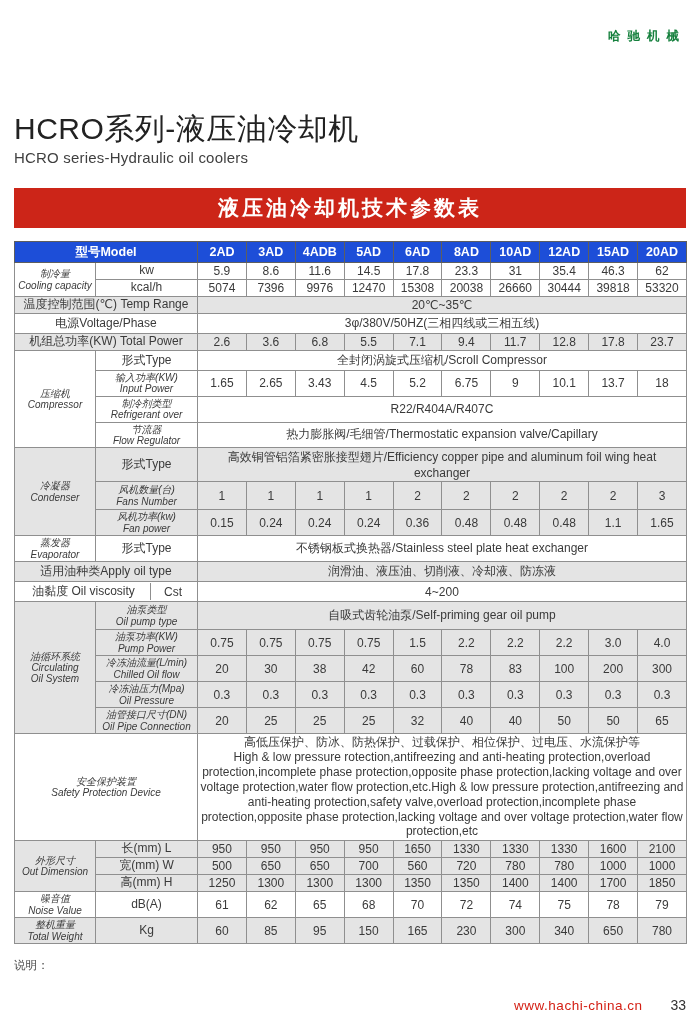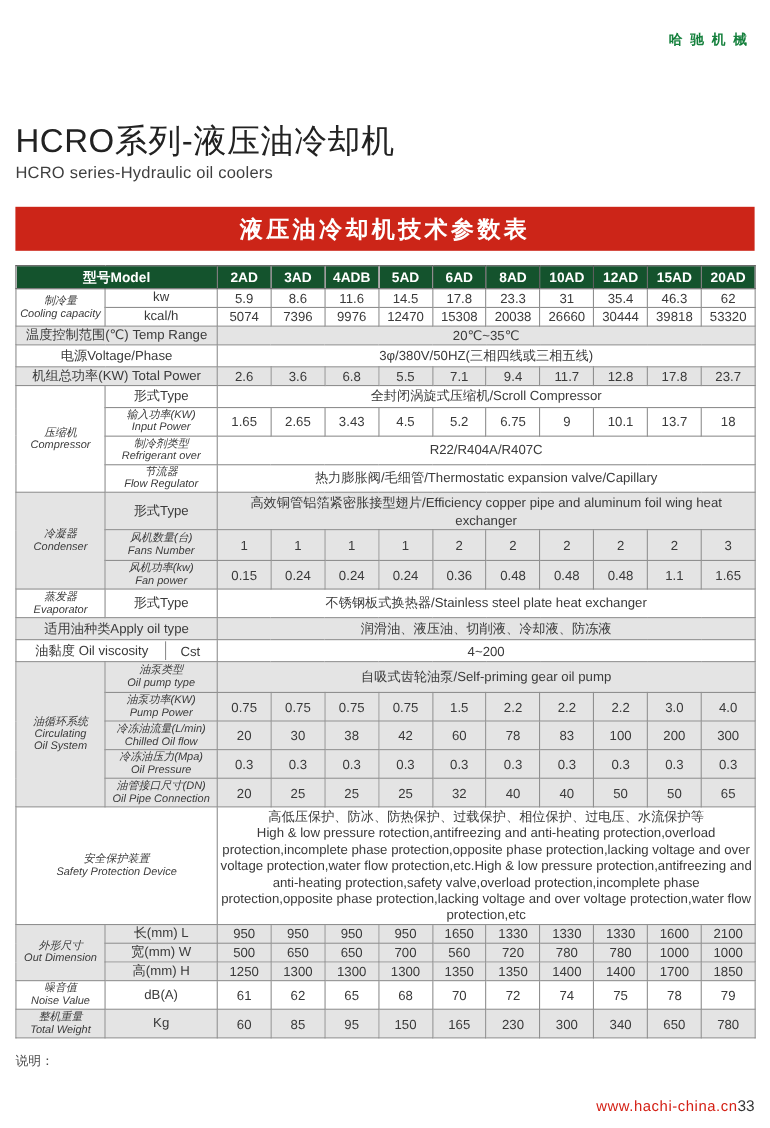--- a/index.html
+++ b/index.html
@@ -20,39 +20,39 @@
   .title-cn{margin-top:26px;font-size:30px;font-weight:400;color:#222;letter-spacing:0.5px;line-height:1.1;}
   .title-en{font-size:15px;color:#3f3f3f;margin-top:4px;letter-spacing:0.2px;}
   
   .banner{margin-top:22px;height:40px;background:#cc2518;color:#fff;
     display:flex;align-items:center;justify-content:center;
     font-size:21px;font-weight:bold;letter-spacing:3px;}
   
   table.spec{border-collapse:collapse;width:672px;table-layout:fixed;margin-top:13px;}
   table.spec th,table.spec td{border:1px solid #8f8f8f;text-align:center;vertical-align:middle;
     padding:1px 2px;font-weight:normal;font-size:12px;color:#3a3a3a;overflow:hidden;}
-  table.spec thead th{background:#14532d;color:#ffffff;font-weight:bold;font-size:12.5px;
+  table.spec thead th{background:#1d4ed8;color:#ffffff;font-weight:bold;font-size:12.5px;
     border-color:#5e5e5e;height:18px;padding:1px 0;}
   tr.gray > th, tr.gray > td{background:#e4e4e4;}
   tr.white > th, tr.white > td{background:#ffffff;}
   .ln{line-height:1.14;}
   th.two .ln, th.group .ln{font-size:10px;font-style:italic;}
   td.span-cell{font-size:12px;}
   td.safety{text-align:left;font-size:10.6px;line-height:1.24;padding:3px 6px;}
   td.safety .ln{line-height:1.24;}
   th.splitcell{padding:0;}
   th.splitcell .sc{display:flex;align-items:center;height:100%;}
   th.splitcell .sc .l{flex:1;}
   th.splitcell .sc .r{width:44px;border-left:1px solid #8f8f8f;align-self:stretch;
     display:flex;align-items:center;justify-content:center;}
   
   .notes{margin-top:12px;font-size:11.6px;color:#4a4a4a;line-height:1.5;}
   .notes .note-line{white-space:nowrap;}
   
-  .footer{position:absolute;right:14px;bottom:12px;display:flex;align-items:baseline;}
+  .footer{position:absolute;right:14px;bottom:12px;display:flex;align-items:baseline;gap:28px;}
   .footer .site{color:#d42015;font-size:13.5px;letter-spacing:0.5px;}
   .footer .pageno{color:#333;font-size:14px;}
 </style>
 </head>
 <body>
 
 <div class="page">
 
   <div class="logo-row">
     <div class="logo-block">

